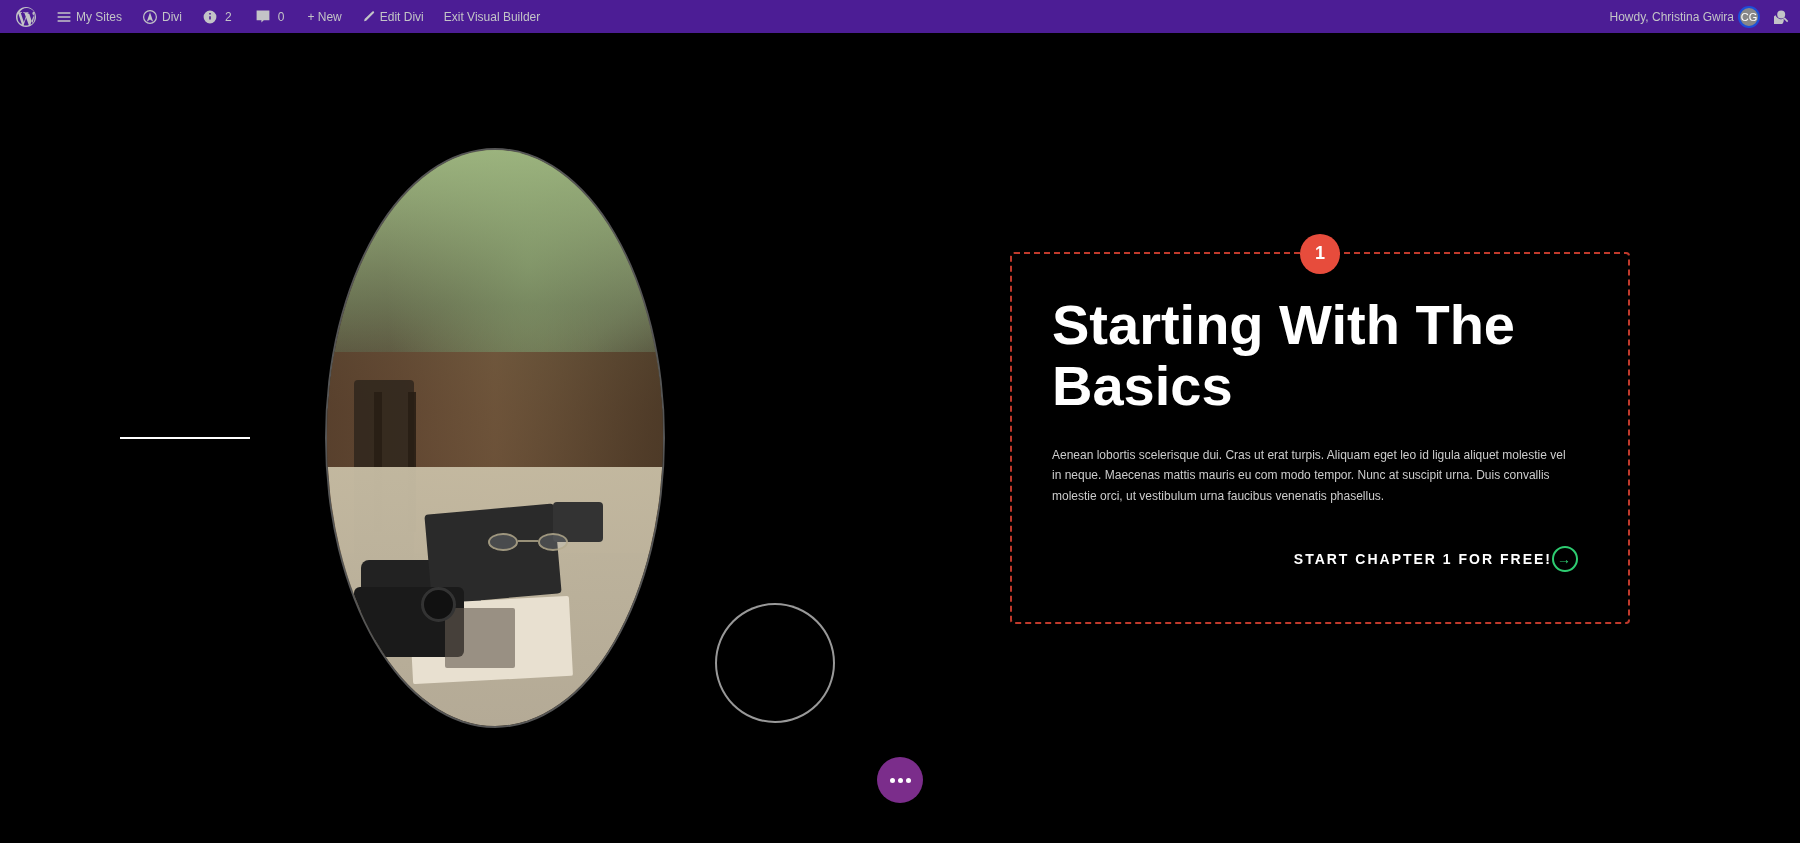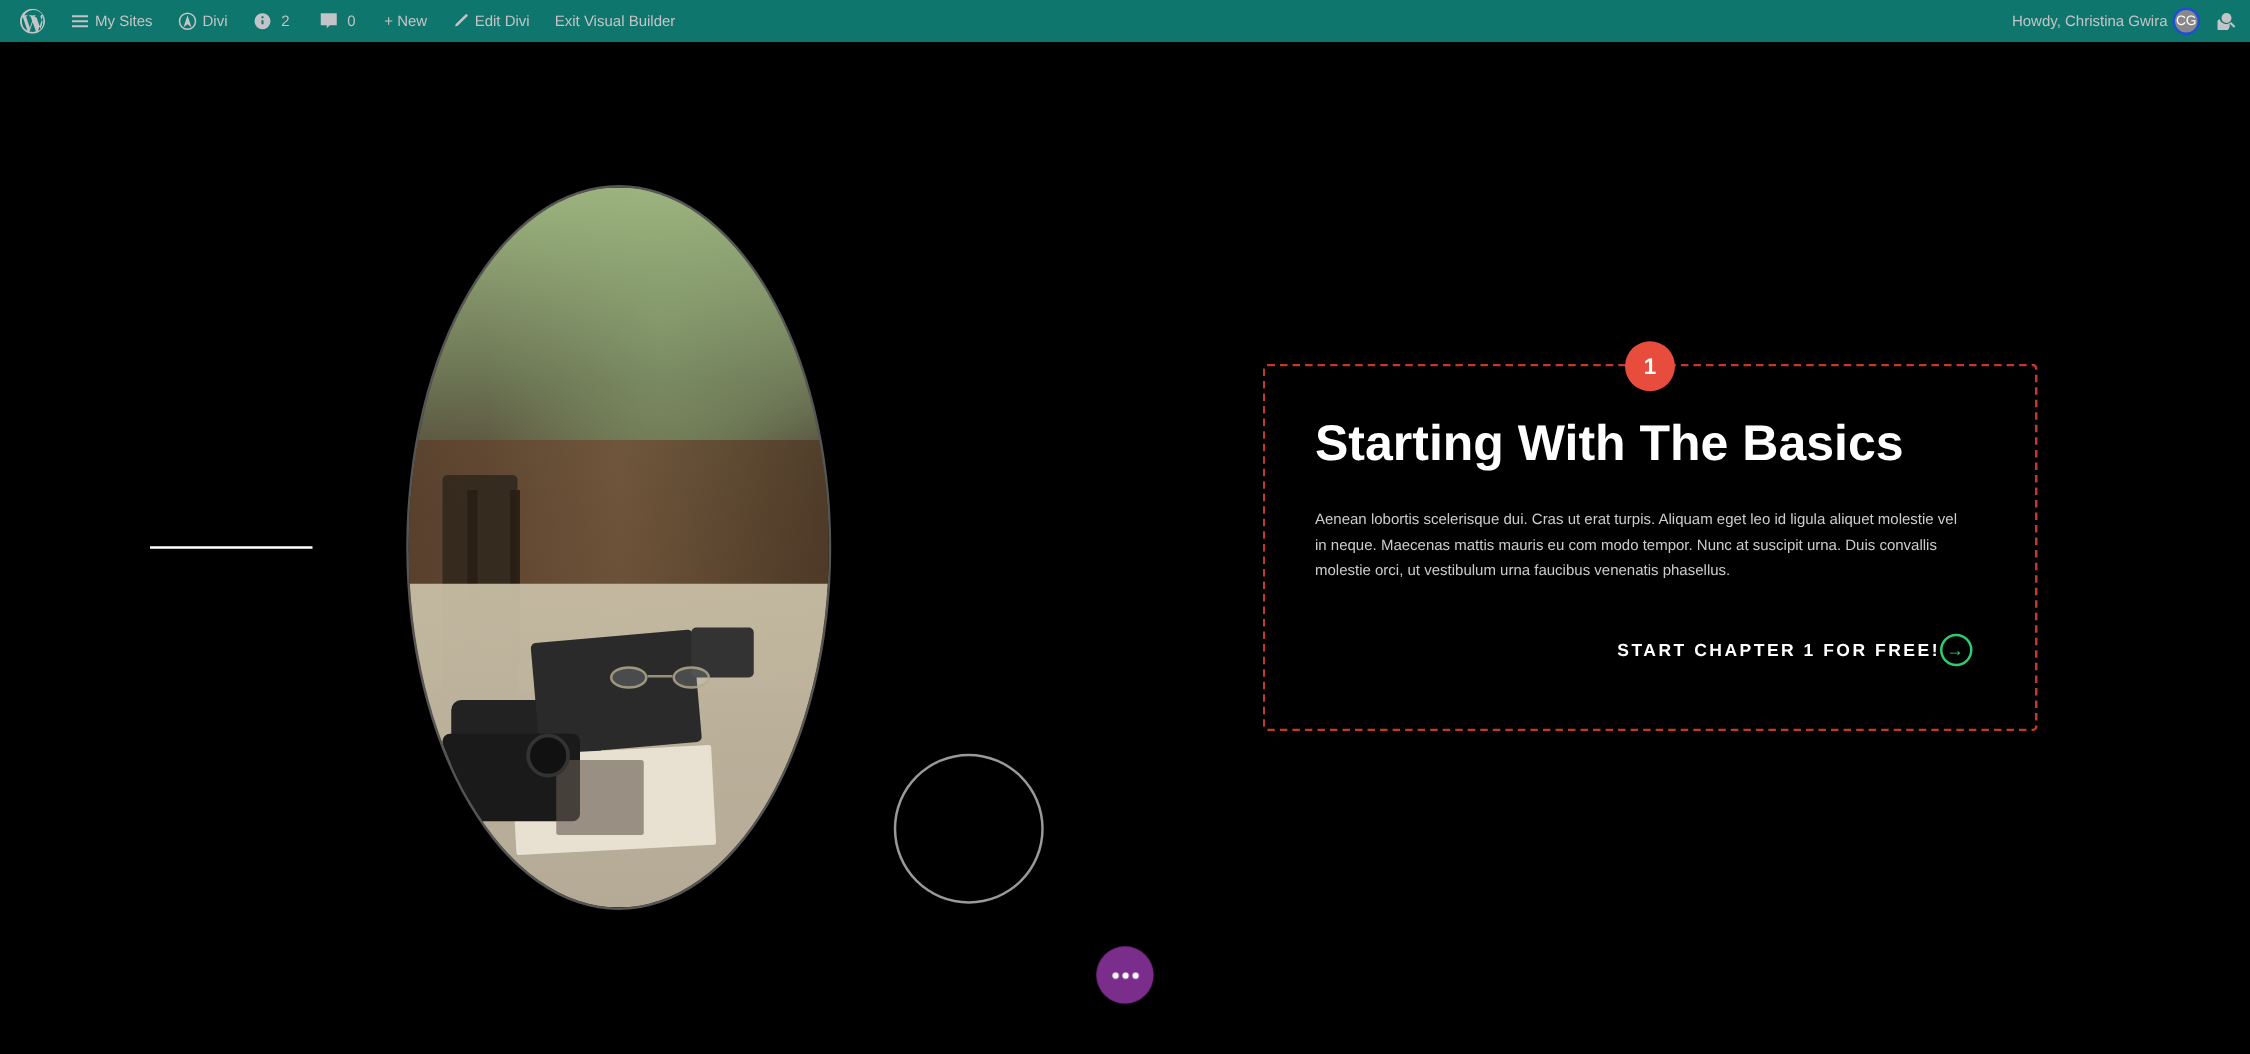--- a/index.html
+++ b/index.html
@@ -9,21 +9,21 @@
       overflow: hidden;
       font-family: -apple-system, BlinkMacSystemFont, 'Segoe UI', sans-serif;
       background: #000;
     }
 
     
     #admin-bar {
       position: fixed;
       top: 0; left: 0; right: 0;
       height: 33px;
-      background: #0f766e;
+      background: #4c1d95;
       display: flex;
       align-items: center;
       padding: 0 8px;
       z-index: 9999;
       gap: 4px;
     }
     .ab-item {
       display: flex;
       align-items: center;
       gap: 4px;
@@ -218,21 +218,21 @@
       color: #2ecc71;
       font-size: 13px;
       font-weight: 700;
       letter-spacing: 3px;
       text-transform: uppercase;
       margin-bottom: 18px;
     }
 
     .chapter-title {
       color: #fff;
-      font-size: 40px;
+      font-size: 56px;
       font-weight: 900;
       line-height: 1.1;
       margin-bottom: 28px;
     }
 
     .chapter-body {
       color: #ccc;
       font-size: 12px;
       line-height: 1.7;
       margin-bottom: 40px;

